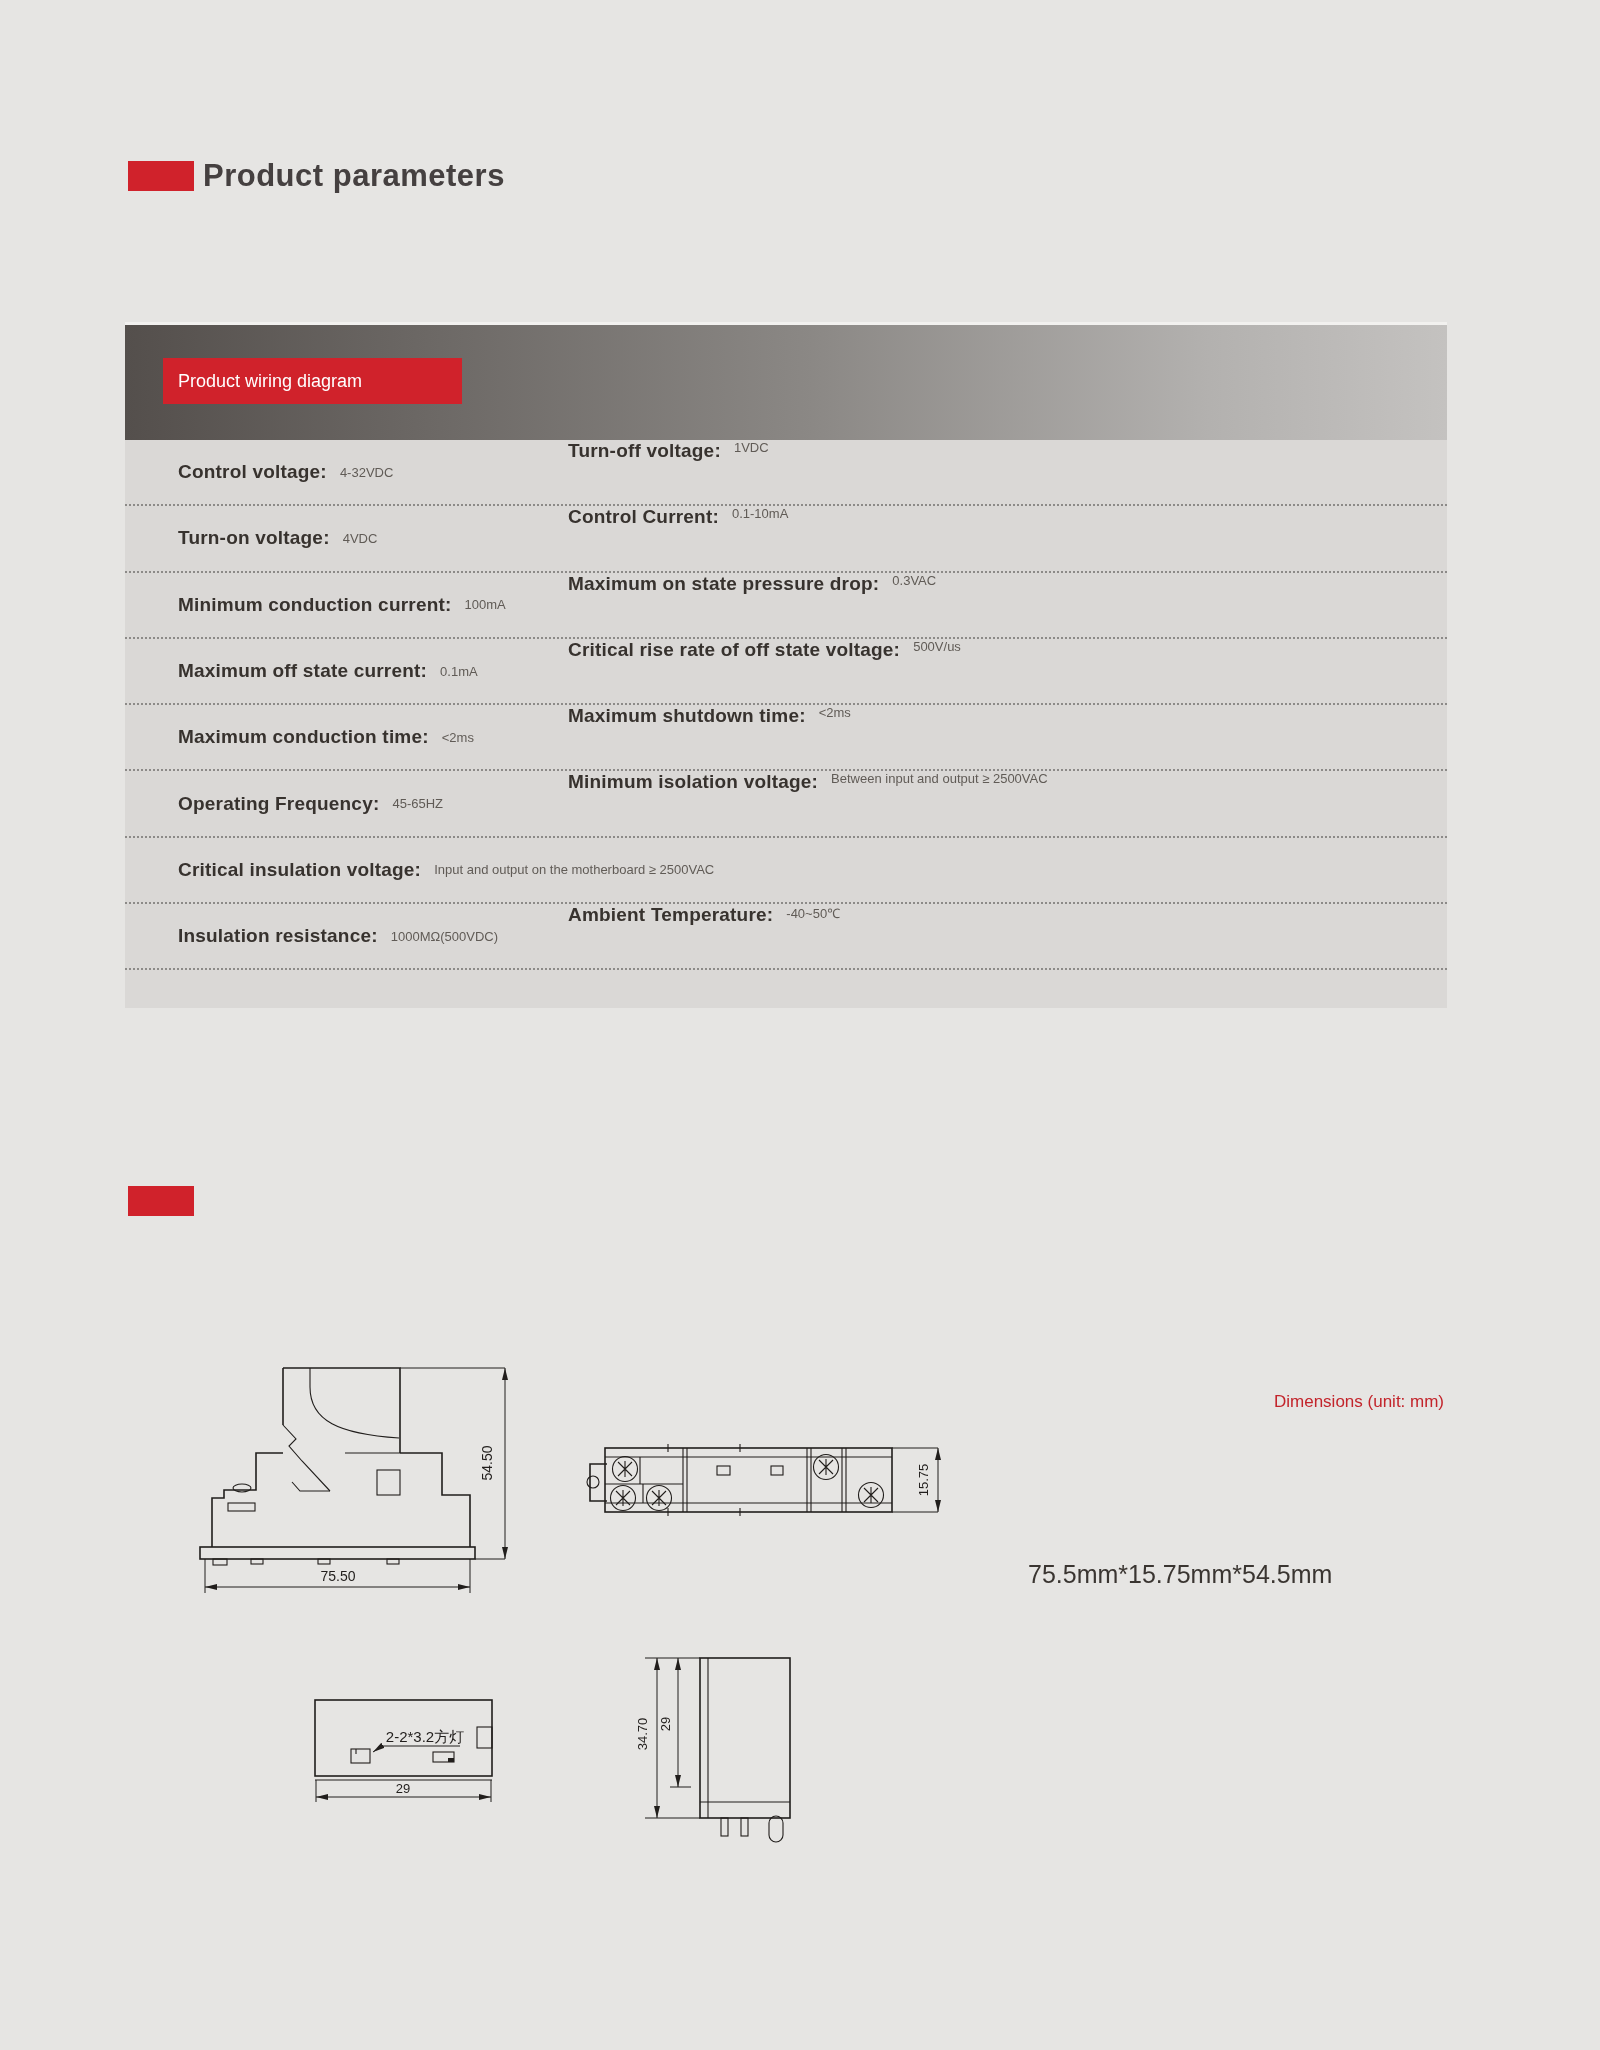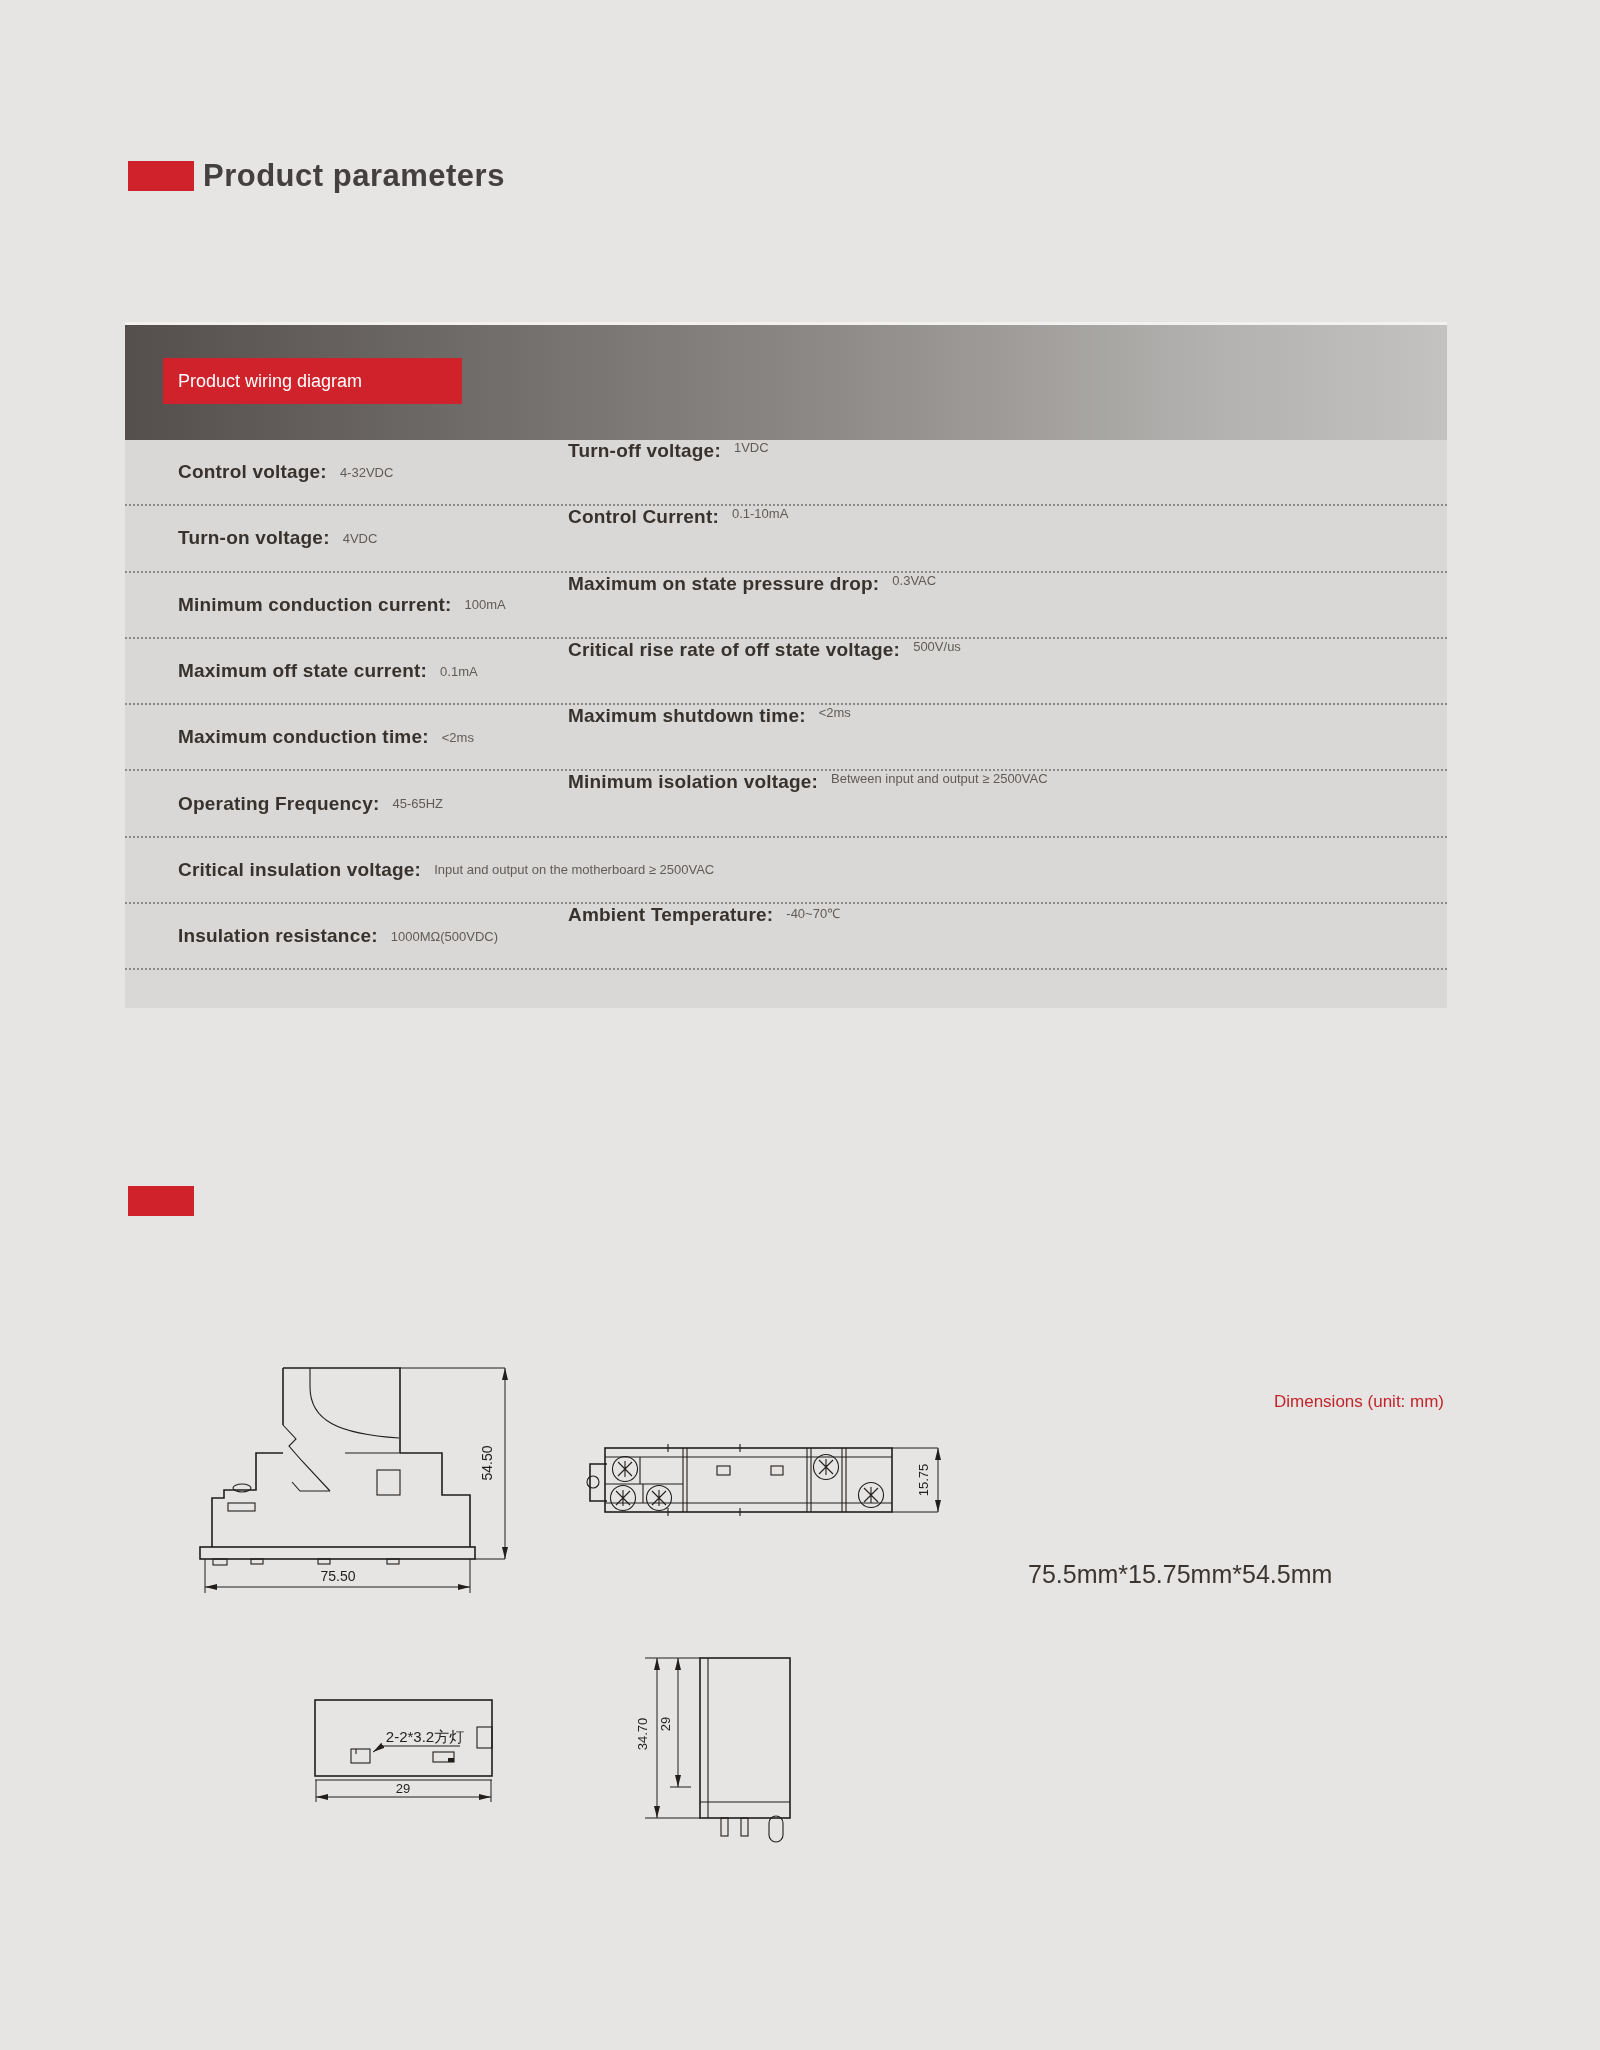--- a/index.html
+++ b/index.html
@@ -132,21 +132,21 @@
       </div>
     </div>
 
     <div class="prow">
       <div class="c1">
         <span class="lbl">Insulation resistance:</span>
         <span class="val">1000MΩ(500VDC)</span>
       </div>
       <div class="c2">
         <span class="lbl">Ambient Temperature:</span>
-        <span class="val">-40~70℃</span>
+        <span class="val">-40~50℃</span>
       </div>
     </div>
 
   </div>
 </div>
 
 <div class="sec-header" style="top:1186px;">
   <div class="sec-rect"></div>
 </div>
 

